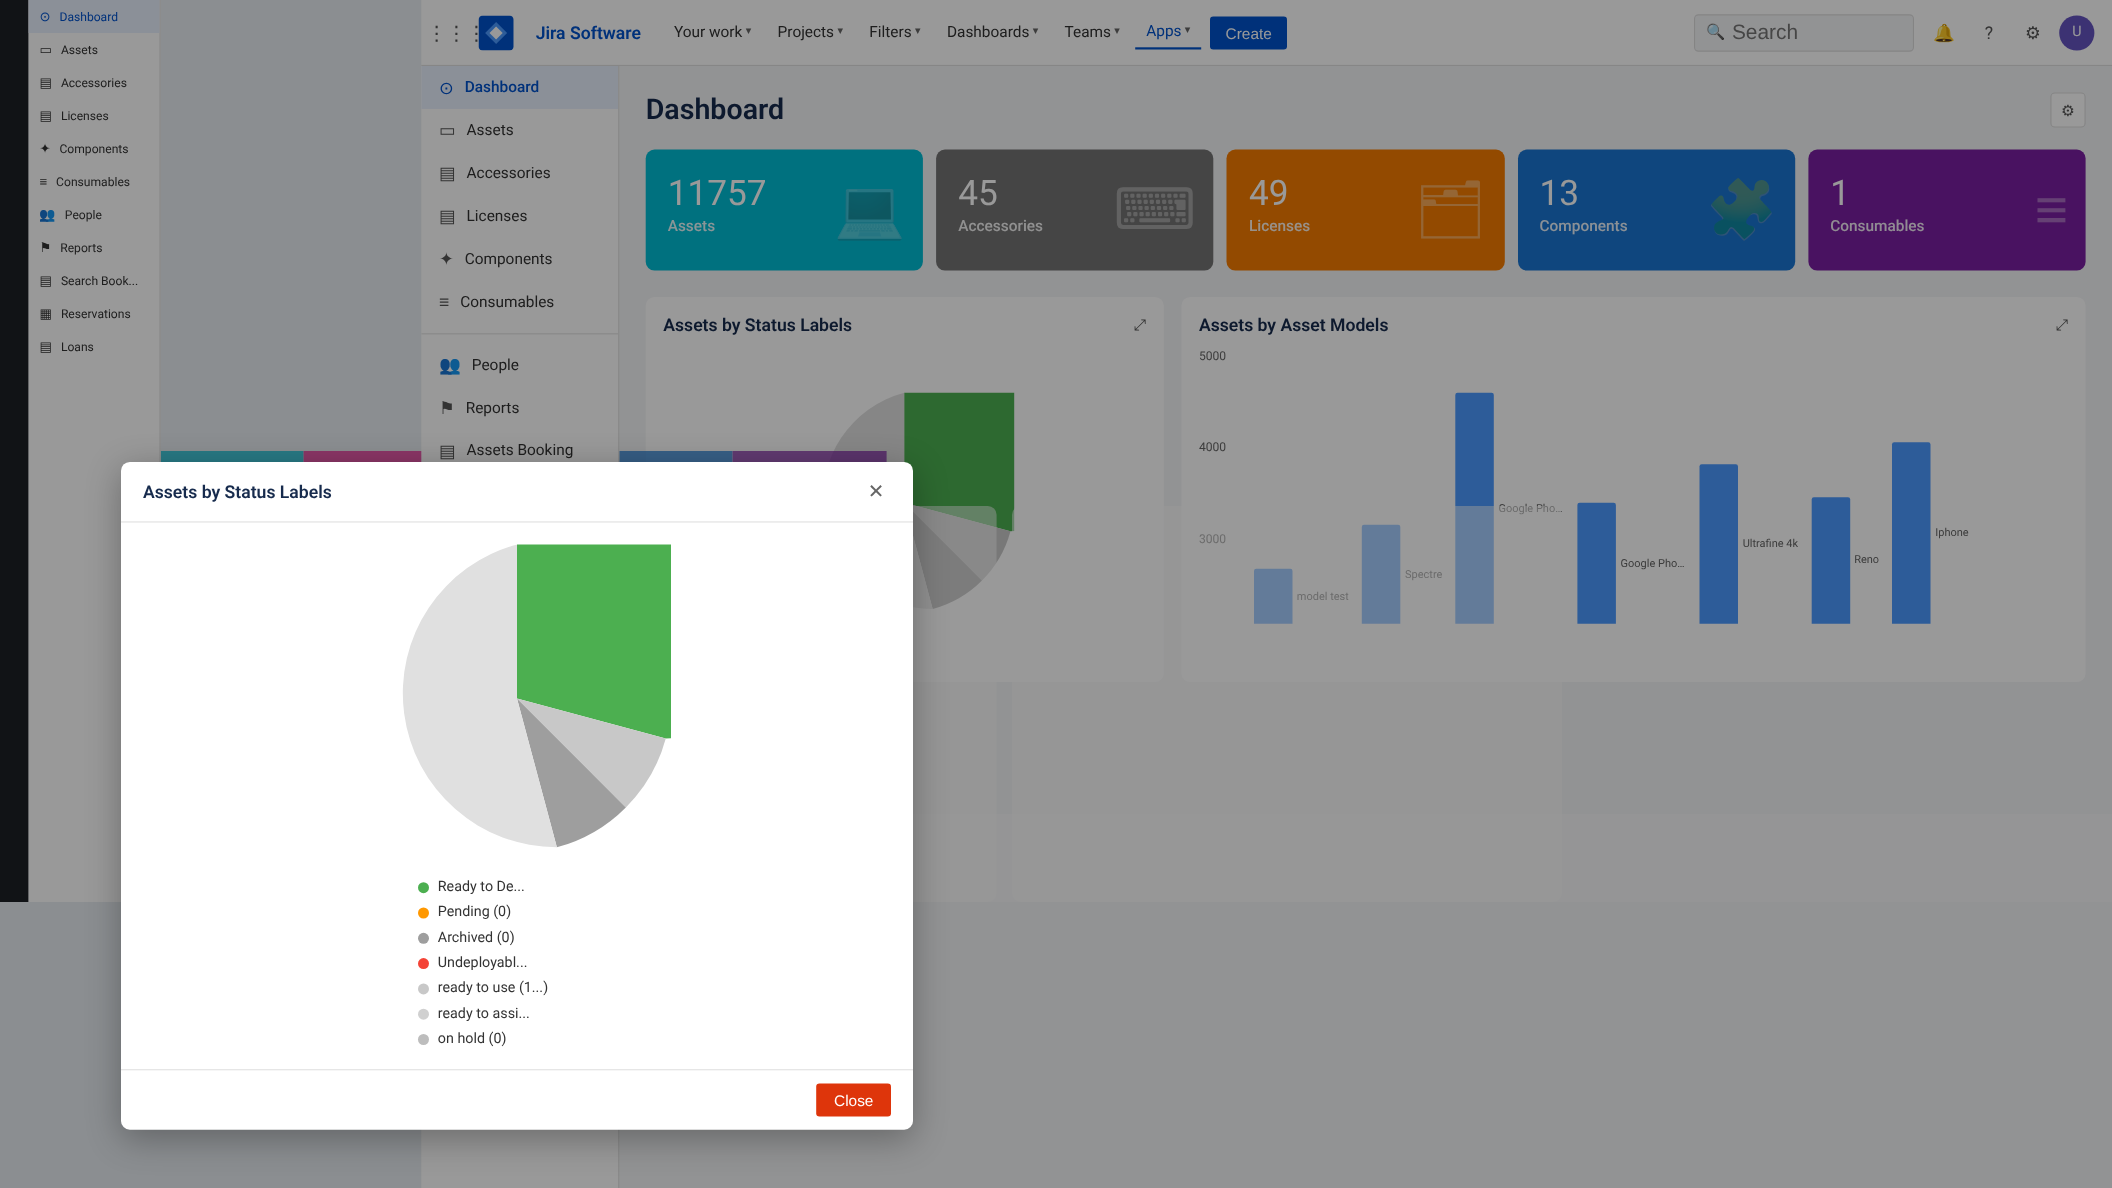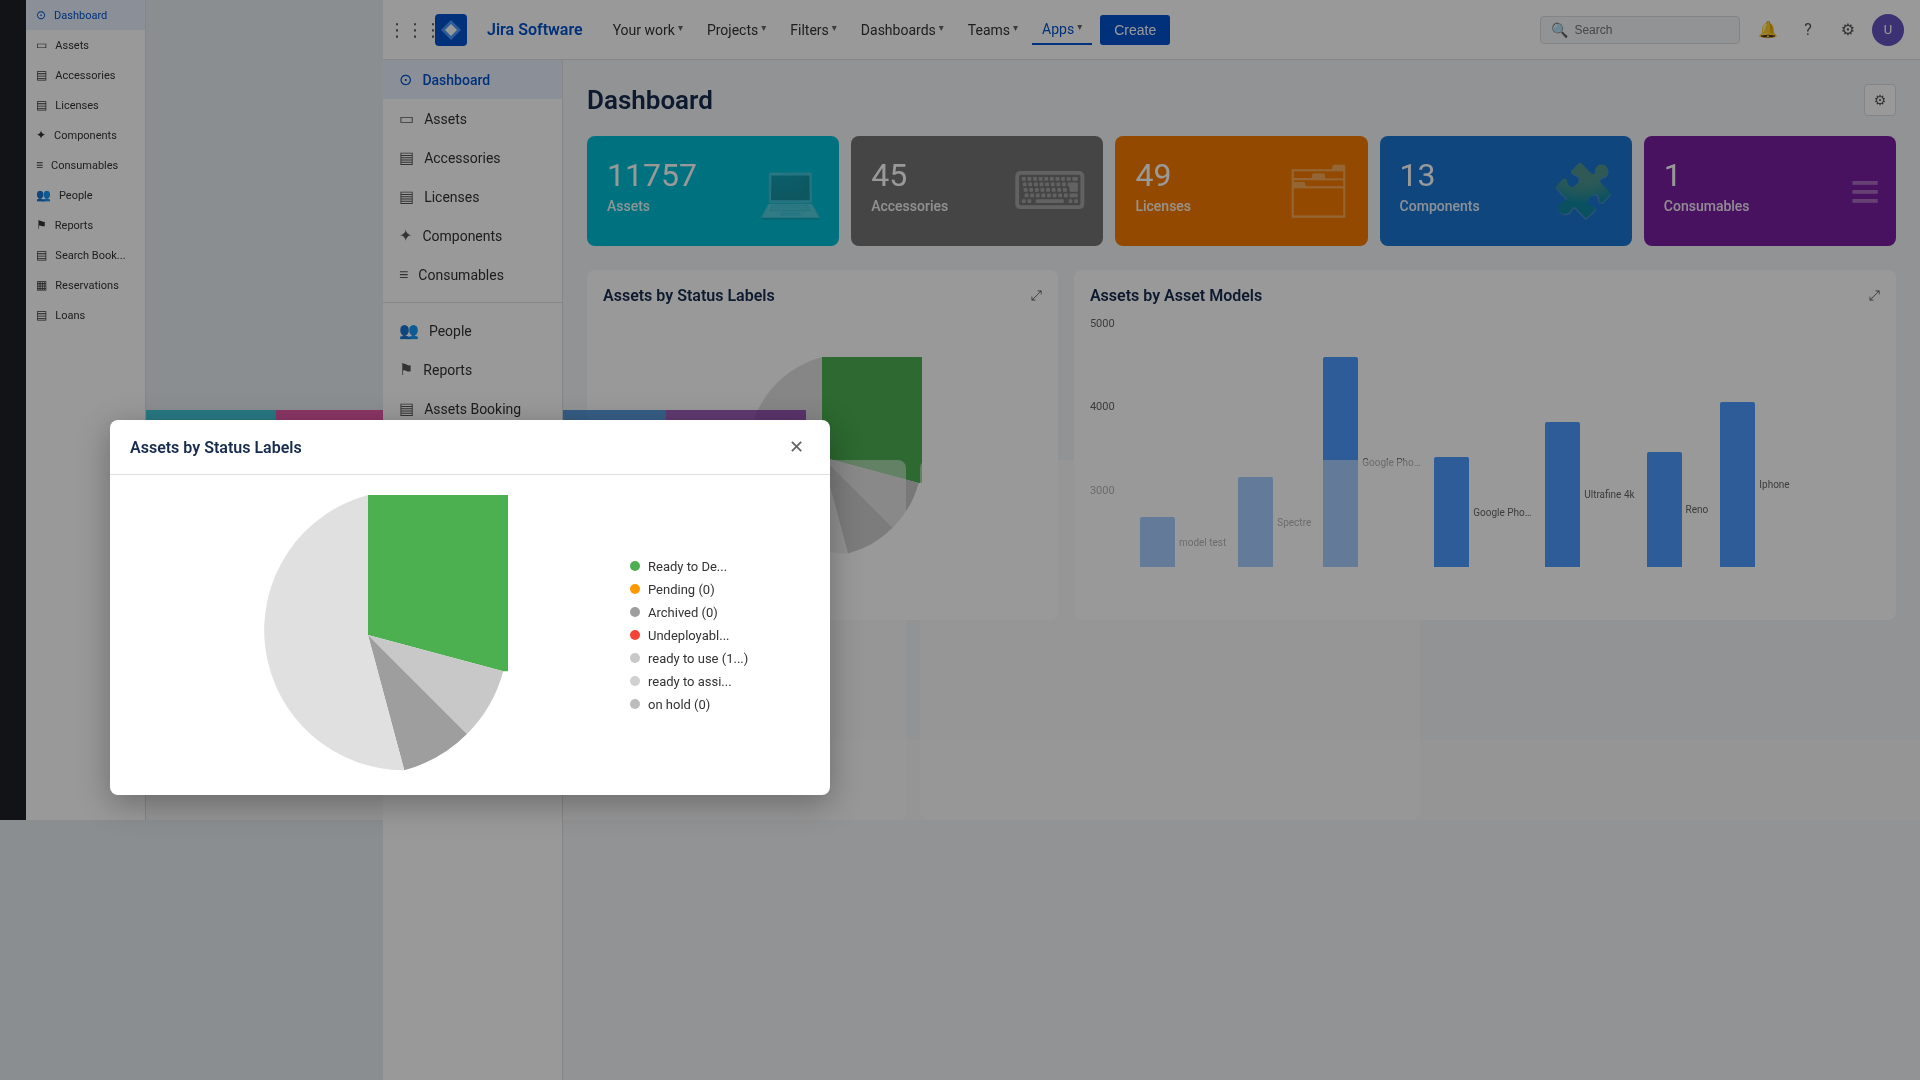--- a/index.html
+++ b/index.html
@@ -74,21 +74,21 @@
       background: #f4f5f7;
       border: 1px solid #ddd;
       border-radius: 4px;
       padding: 5px 10px;
       gap: 6px;
       width: 200px;
     }
     .nav-search input {
       border: none;
       background: transparent;
-      font-size: 12px;
+      font-size: 19px;
       outline: none;
       color: #c2410c;
       width: 150px;
     }
     .nav-icons {
       display: flex;
       align-items: center;
       gap: 8px;
       margin-left: 8px;
     }
@@ -324,20 +324,21 @@
       border: none;
       background: none;
       padding: 2px 6px;
       border-radius: 3px;
     }
     .modal-body {
       padding: 20px;
       display: flex;
       gap: 24px;
       align-items: center;
+      flex-direction: column;
     }
     .modal-pie-section {
       flex: 1;
       display: flex;
       justify-content: center;
     }
     .modal-legend {
       min-width: 180px;
       display: flex;
       flex-direction: column;
@@ -751,13 +752,16 @@
       <div class="legend-item">
         <div class="legend-dot" style="background:#d0d0d0;"></div>
         <span>ready to assi...</span>
       </div>
       <div class="legend-item">
         <div class="legend-dot" style="background:#bdbdbd;"></div>
         <span>on hold (0)</span>
       </div>
     </div>
   </div>
+  <div class="modal-footer">
+    <button class="btn-close-modal">Close</button>
+  </div>
 </div>
 
 </body></html>

